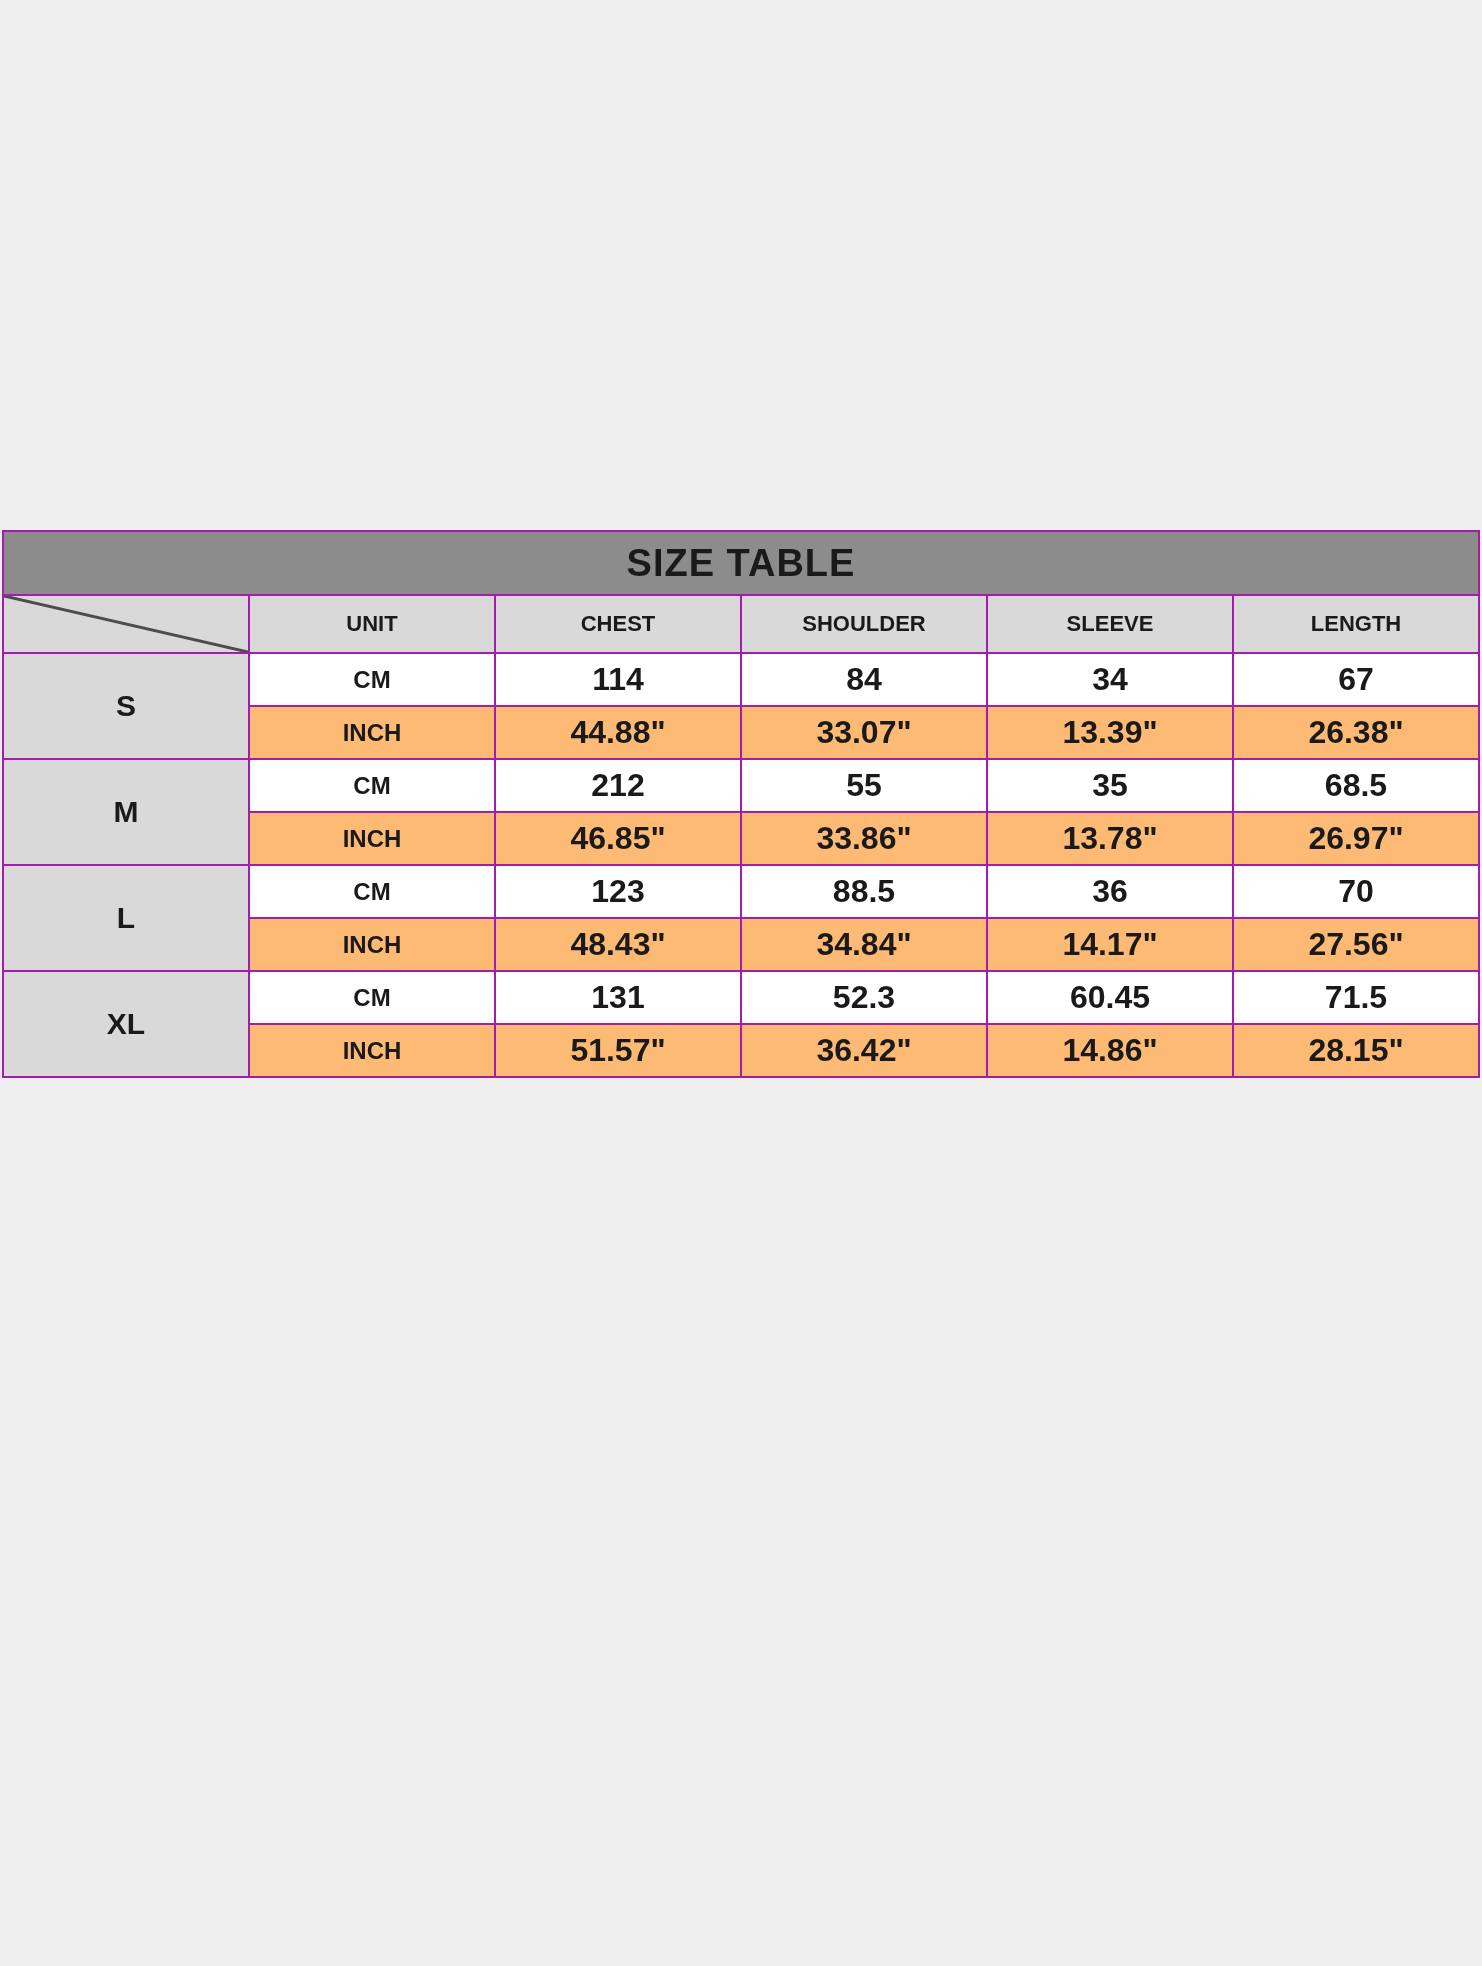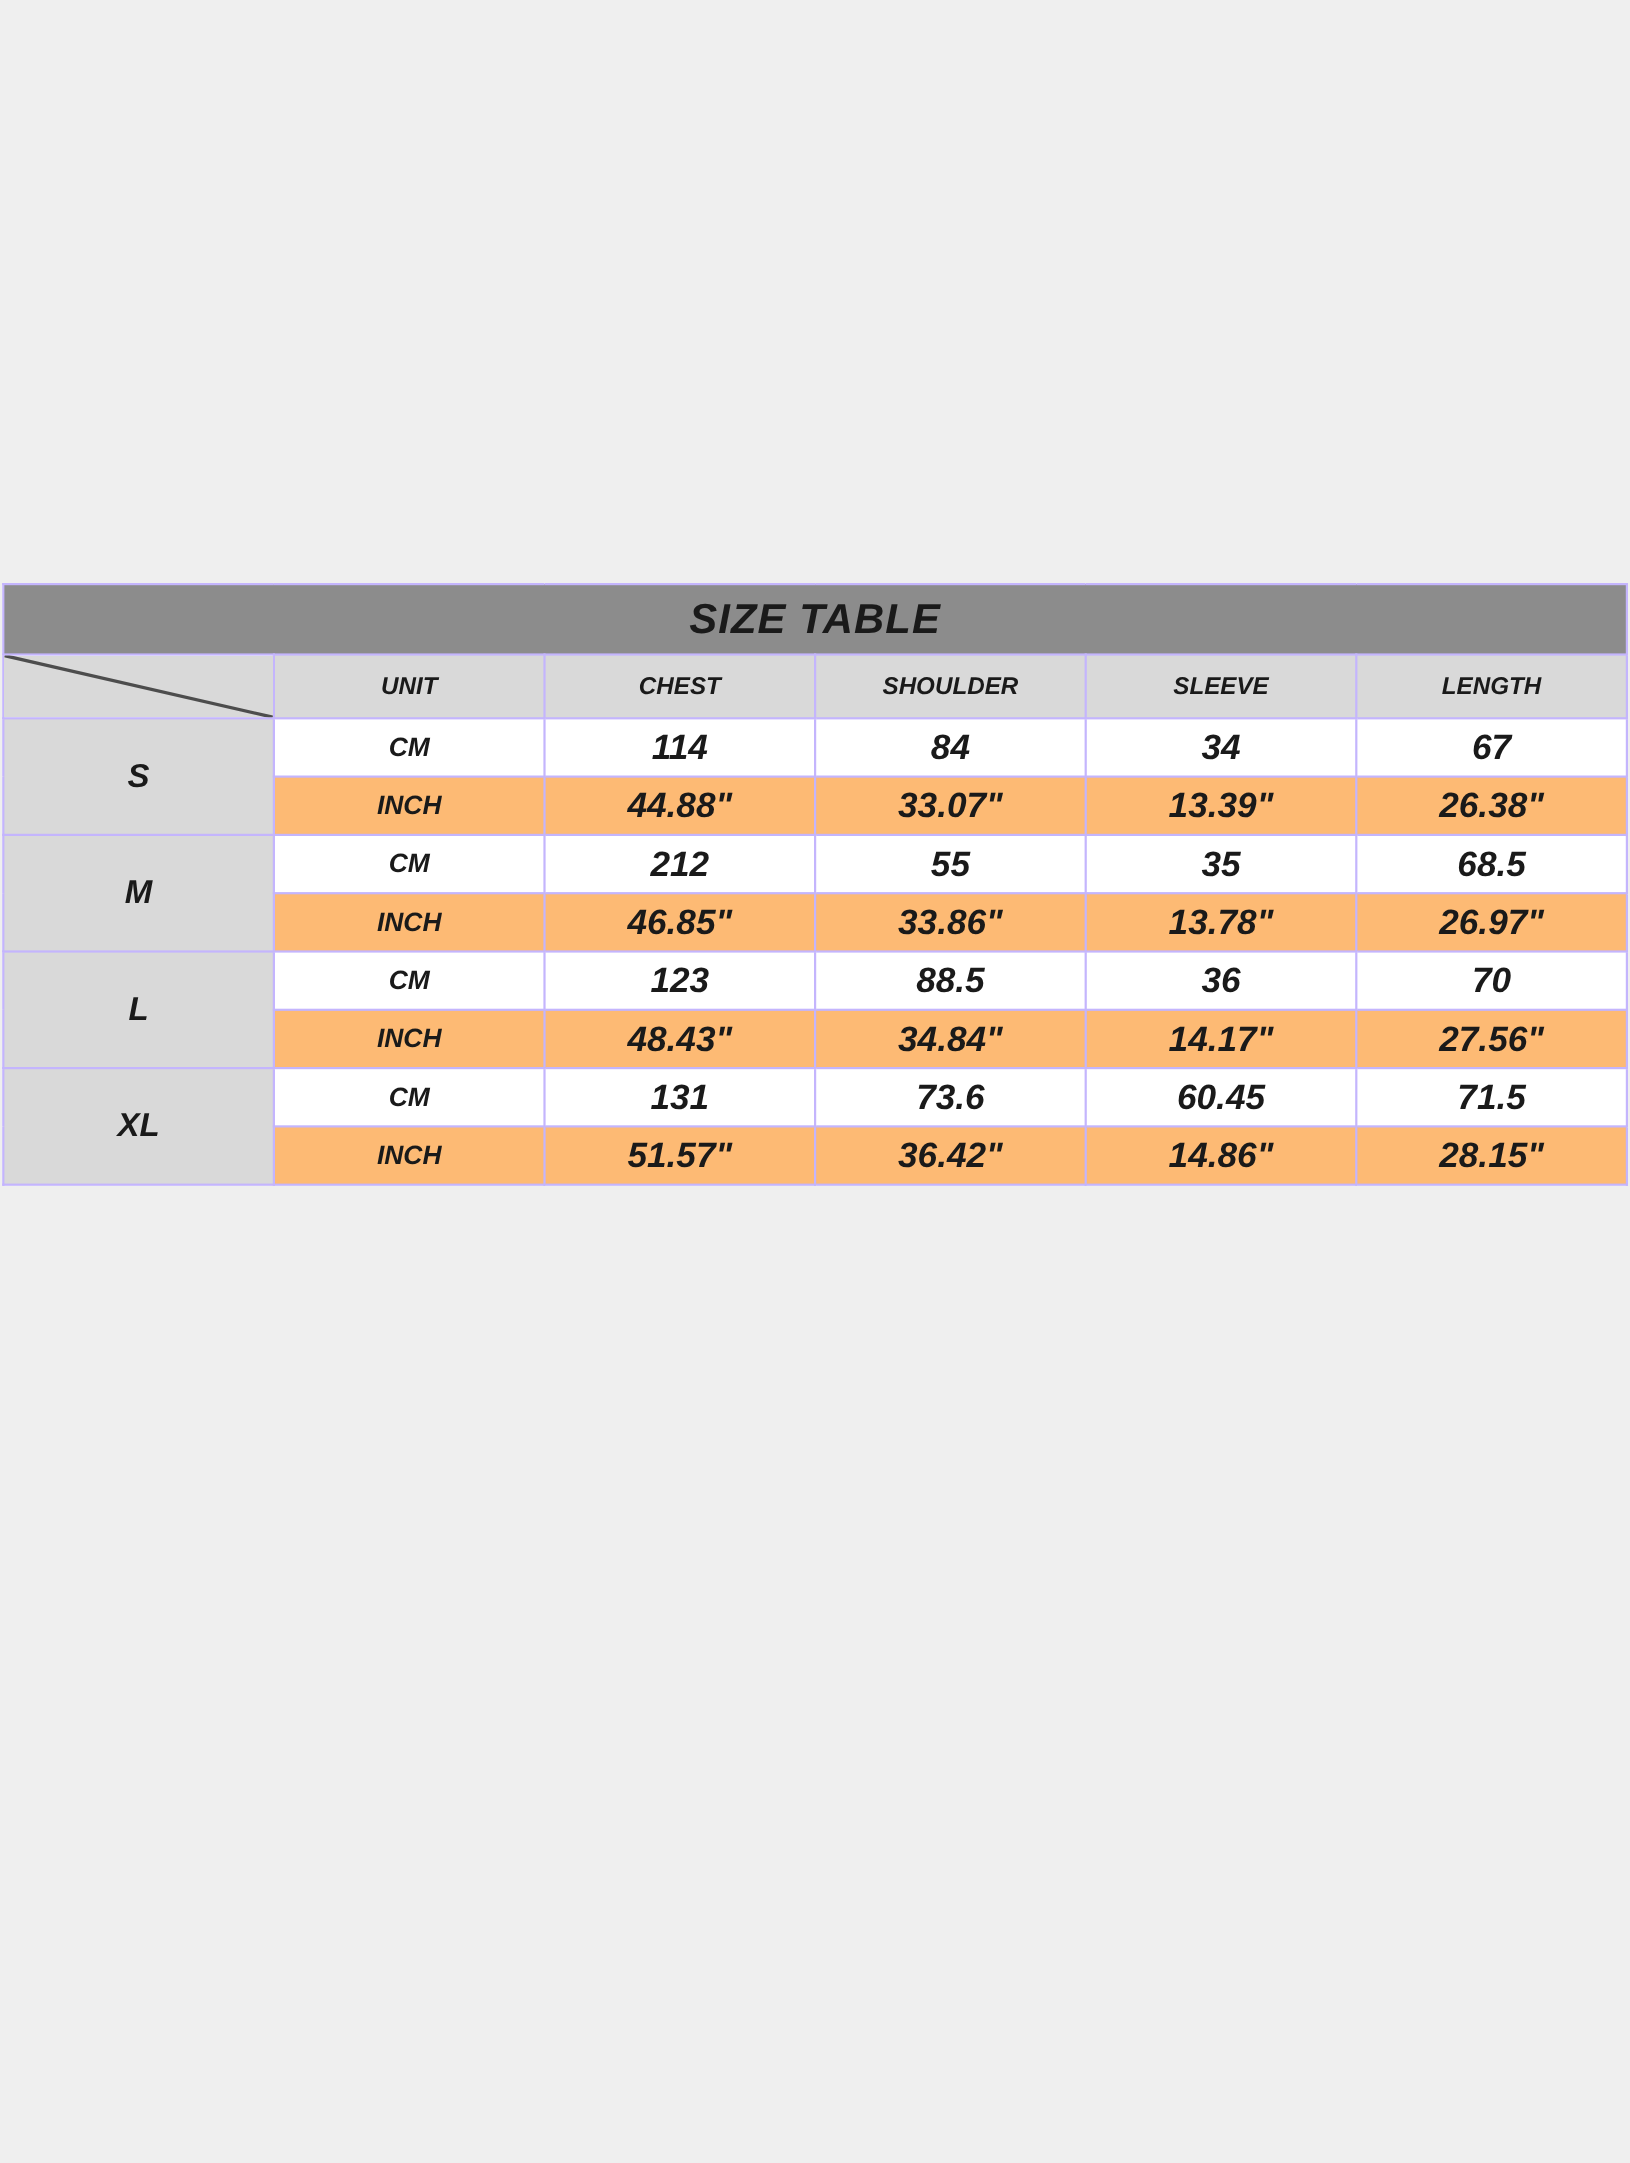--- a/index.html
+++ b/index.html
@@ -25,27 +25,26 @@
   table.size-table {
     border-collapse: collapse;
     table-layout: fixed;
     width: 1478px;
     background: #ffffff;
     border: 2px solid #4d4d4d;
   }
 
   table.size-table td,
   table.size-table th {
-    border: 2px solid #c4b5fd;
+    border: 2px solid #a21caf;
     text-align: center;
     vertical-align: middle;
     color: #1a1a1a;
     font-weight: bold;
     padding: 0;
-    font-style: italic;
   }
 
   .title-cell {
     background: #8c8c8c;
     color: #1a1a1a;
     font-size: 38px;
     height: 62px;
     letter-spacing: 1px;
     font-weight: bold;
   }
@@ -162,21 +161,21 @@
         <td class="data-cell">48.43"</td>
         <td class="data-cell">34.84"</td>
         <td class="data-cell">14.17"</td>
         <td class="data-cell">27.56"</td>
       </tr>
 
       <tr class="row-cm">
         <td class="size-cell" rowspan="2">XL</td>
         <td class="unit-cell">CM</td>
         <td class="data-cell">131</td>
-        <td class="data-cell">73.6</td>
+        <td class="data-cell">52.3</td>
         <td class="data-cell">60.45</td>
         <td class="data-cell">71.5</td>
       </tr>
       <tr class="row-inch">
         <td class="unit-cell">INCH</td>
         <td class="data-cell">51.57"</td>
         <td class="data-cell">36.42"</td>
         <td class="data-cell">14.86"</td>
         <td class="data-cell">28.15"</td>
       </tr>

